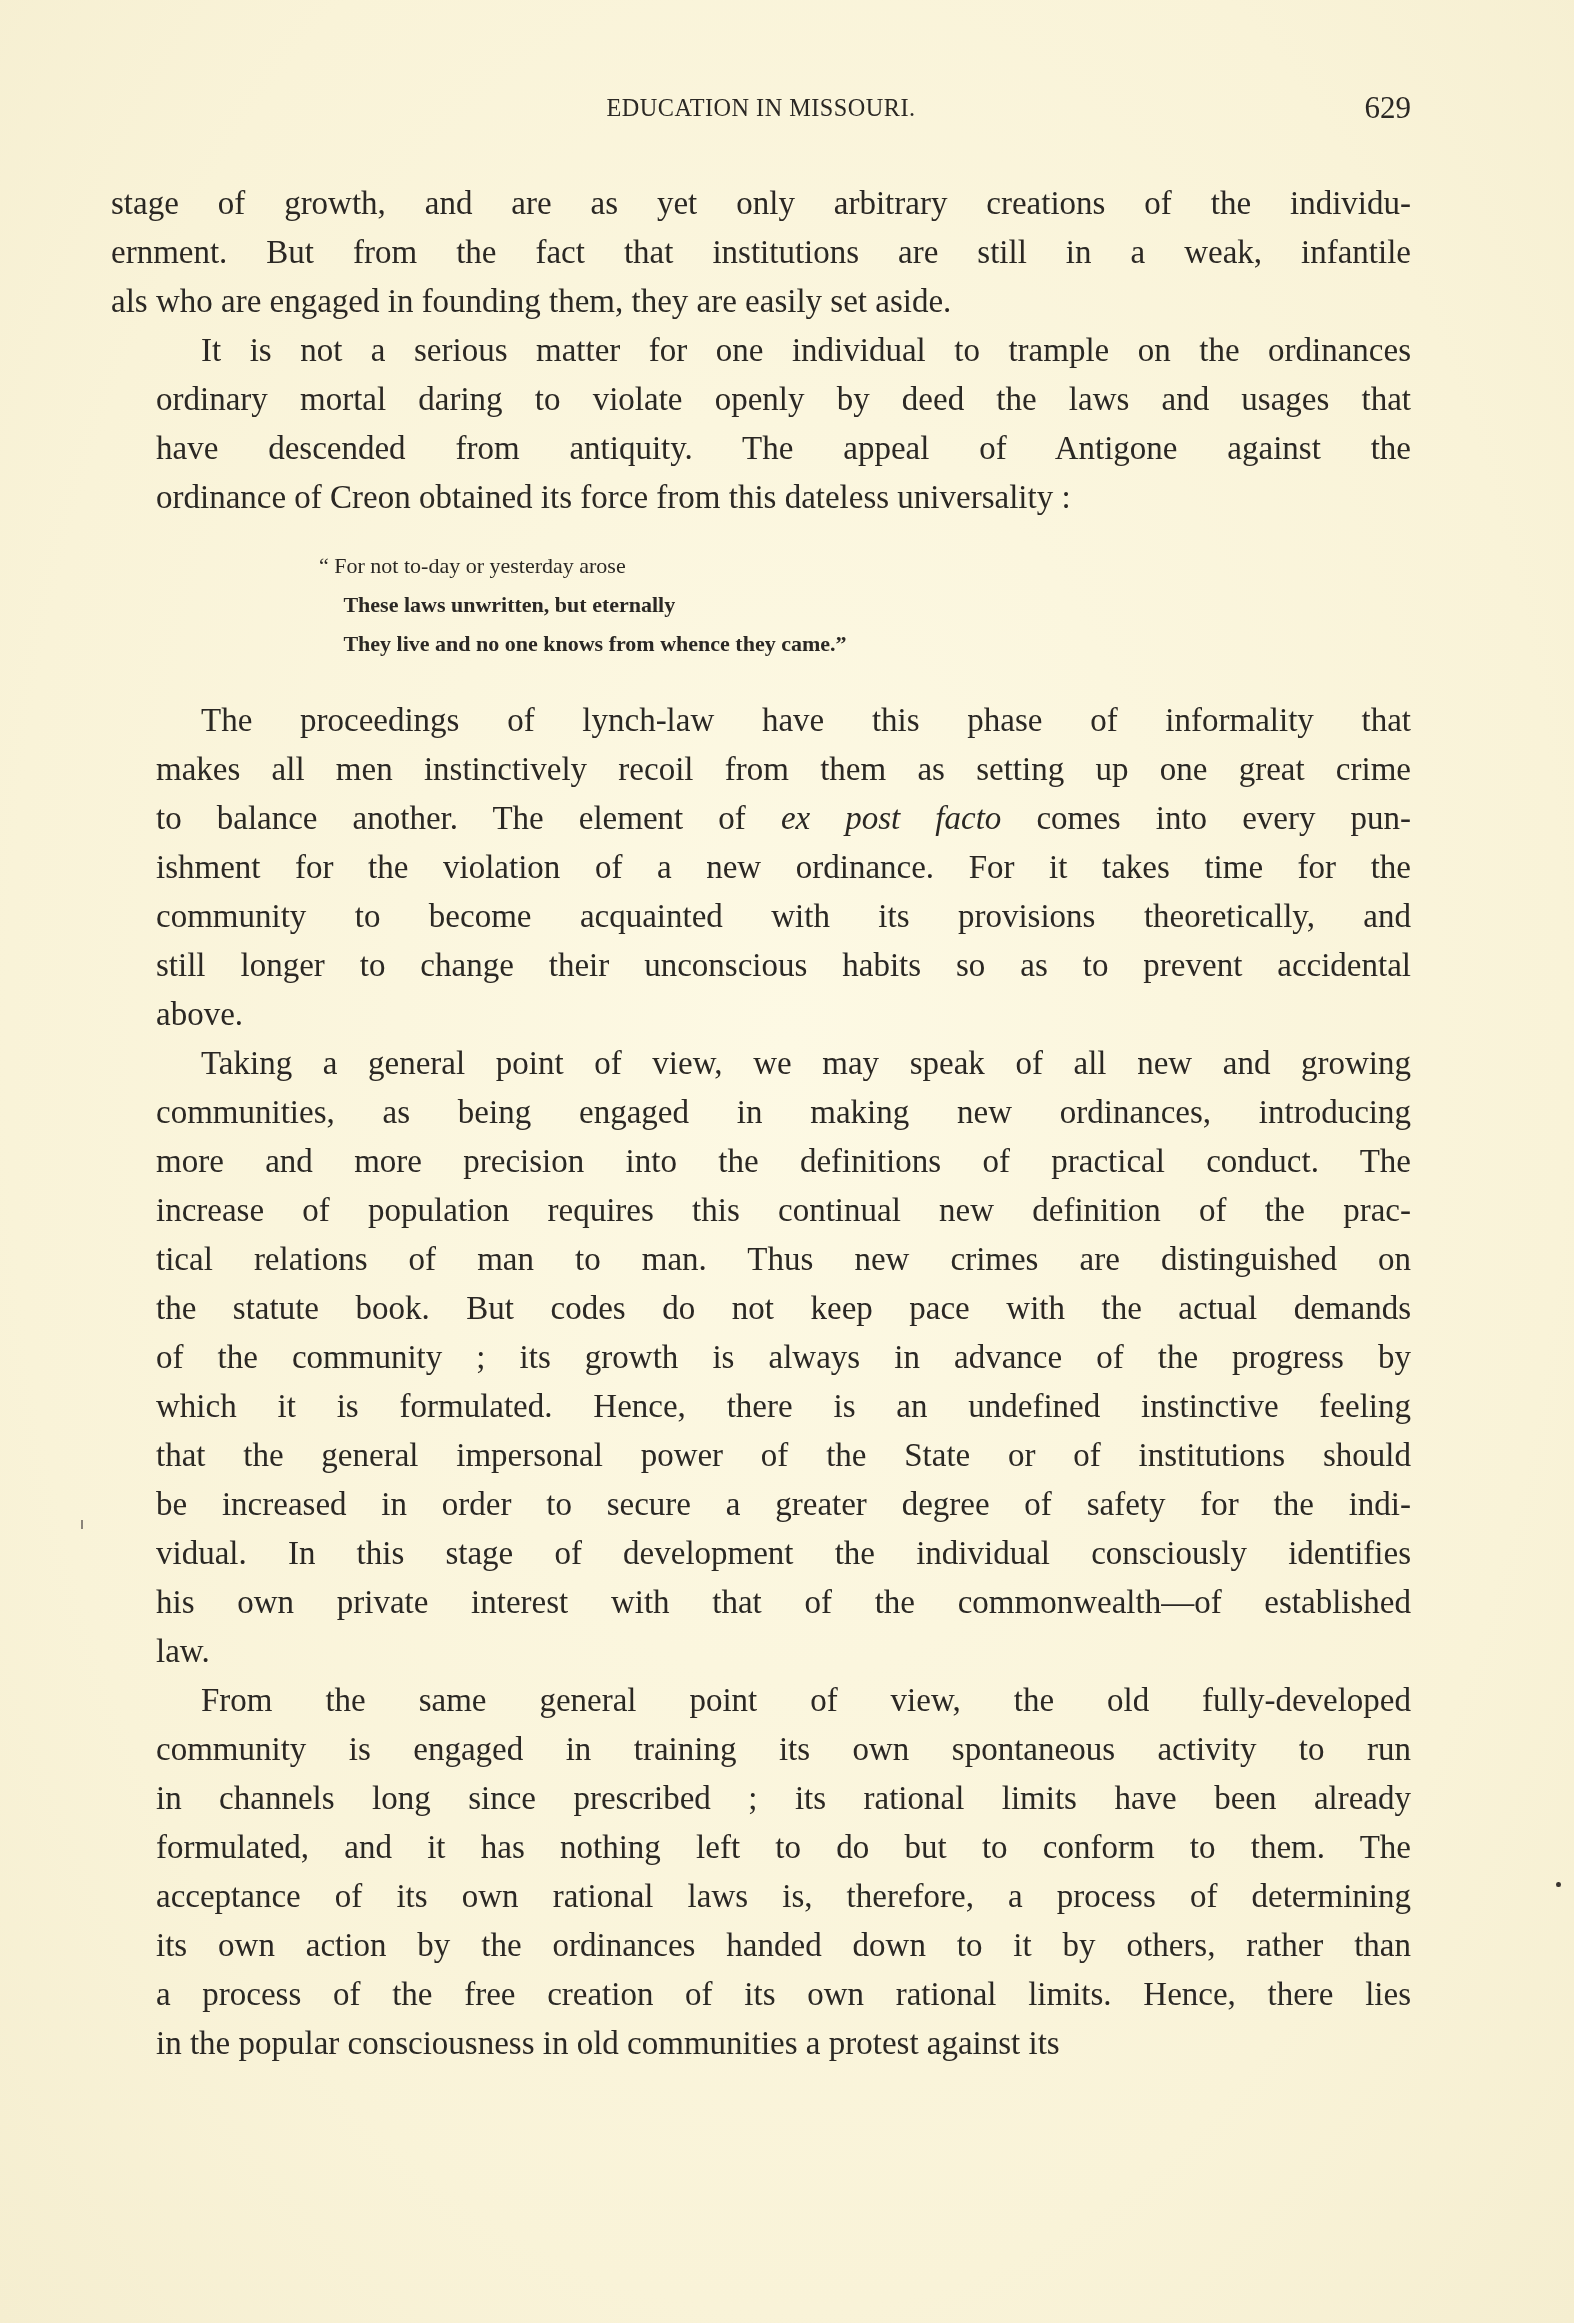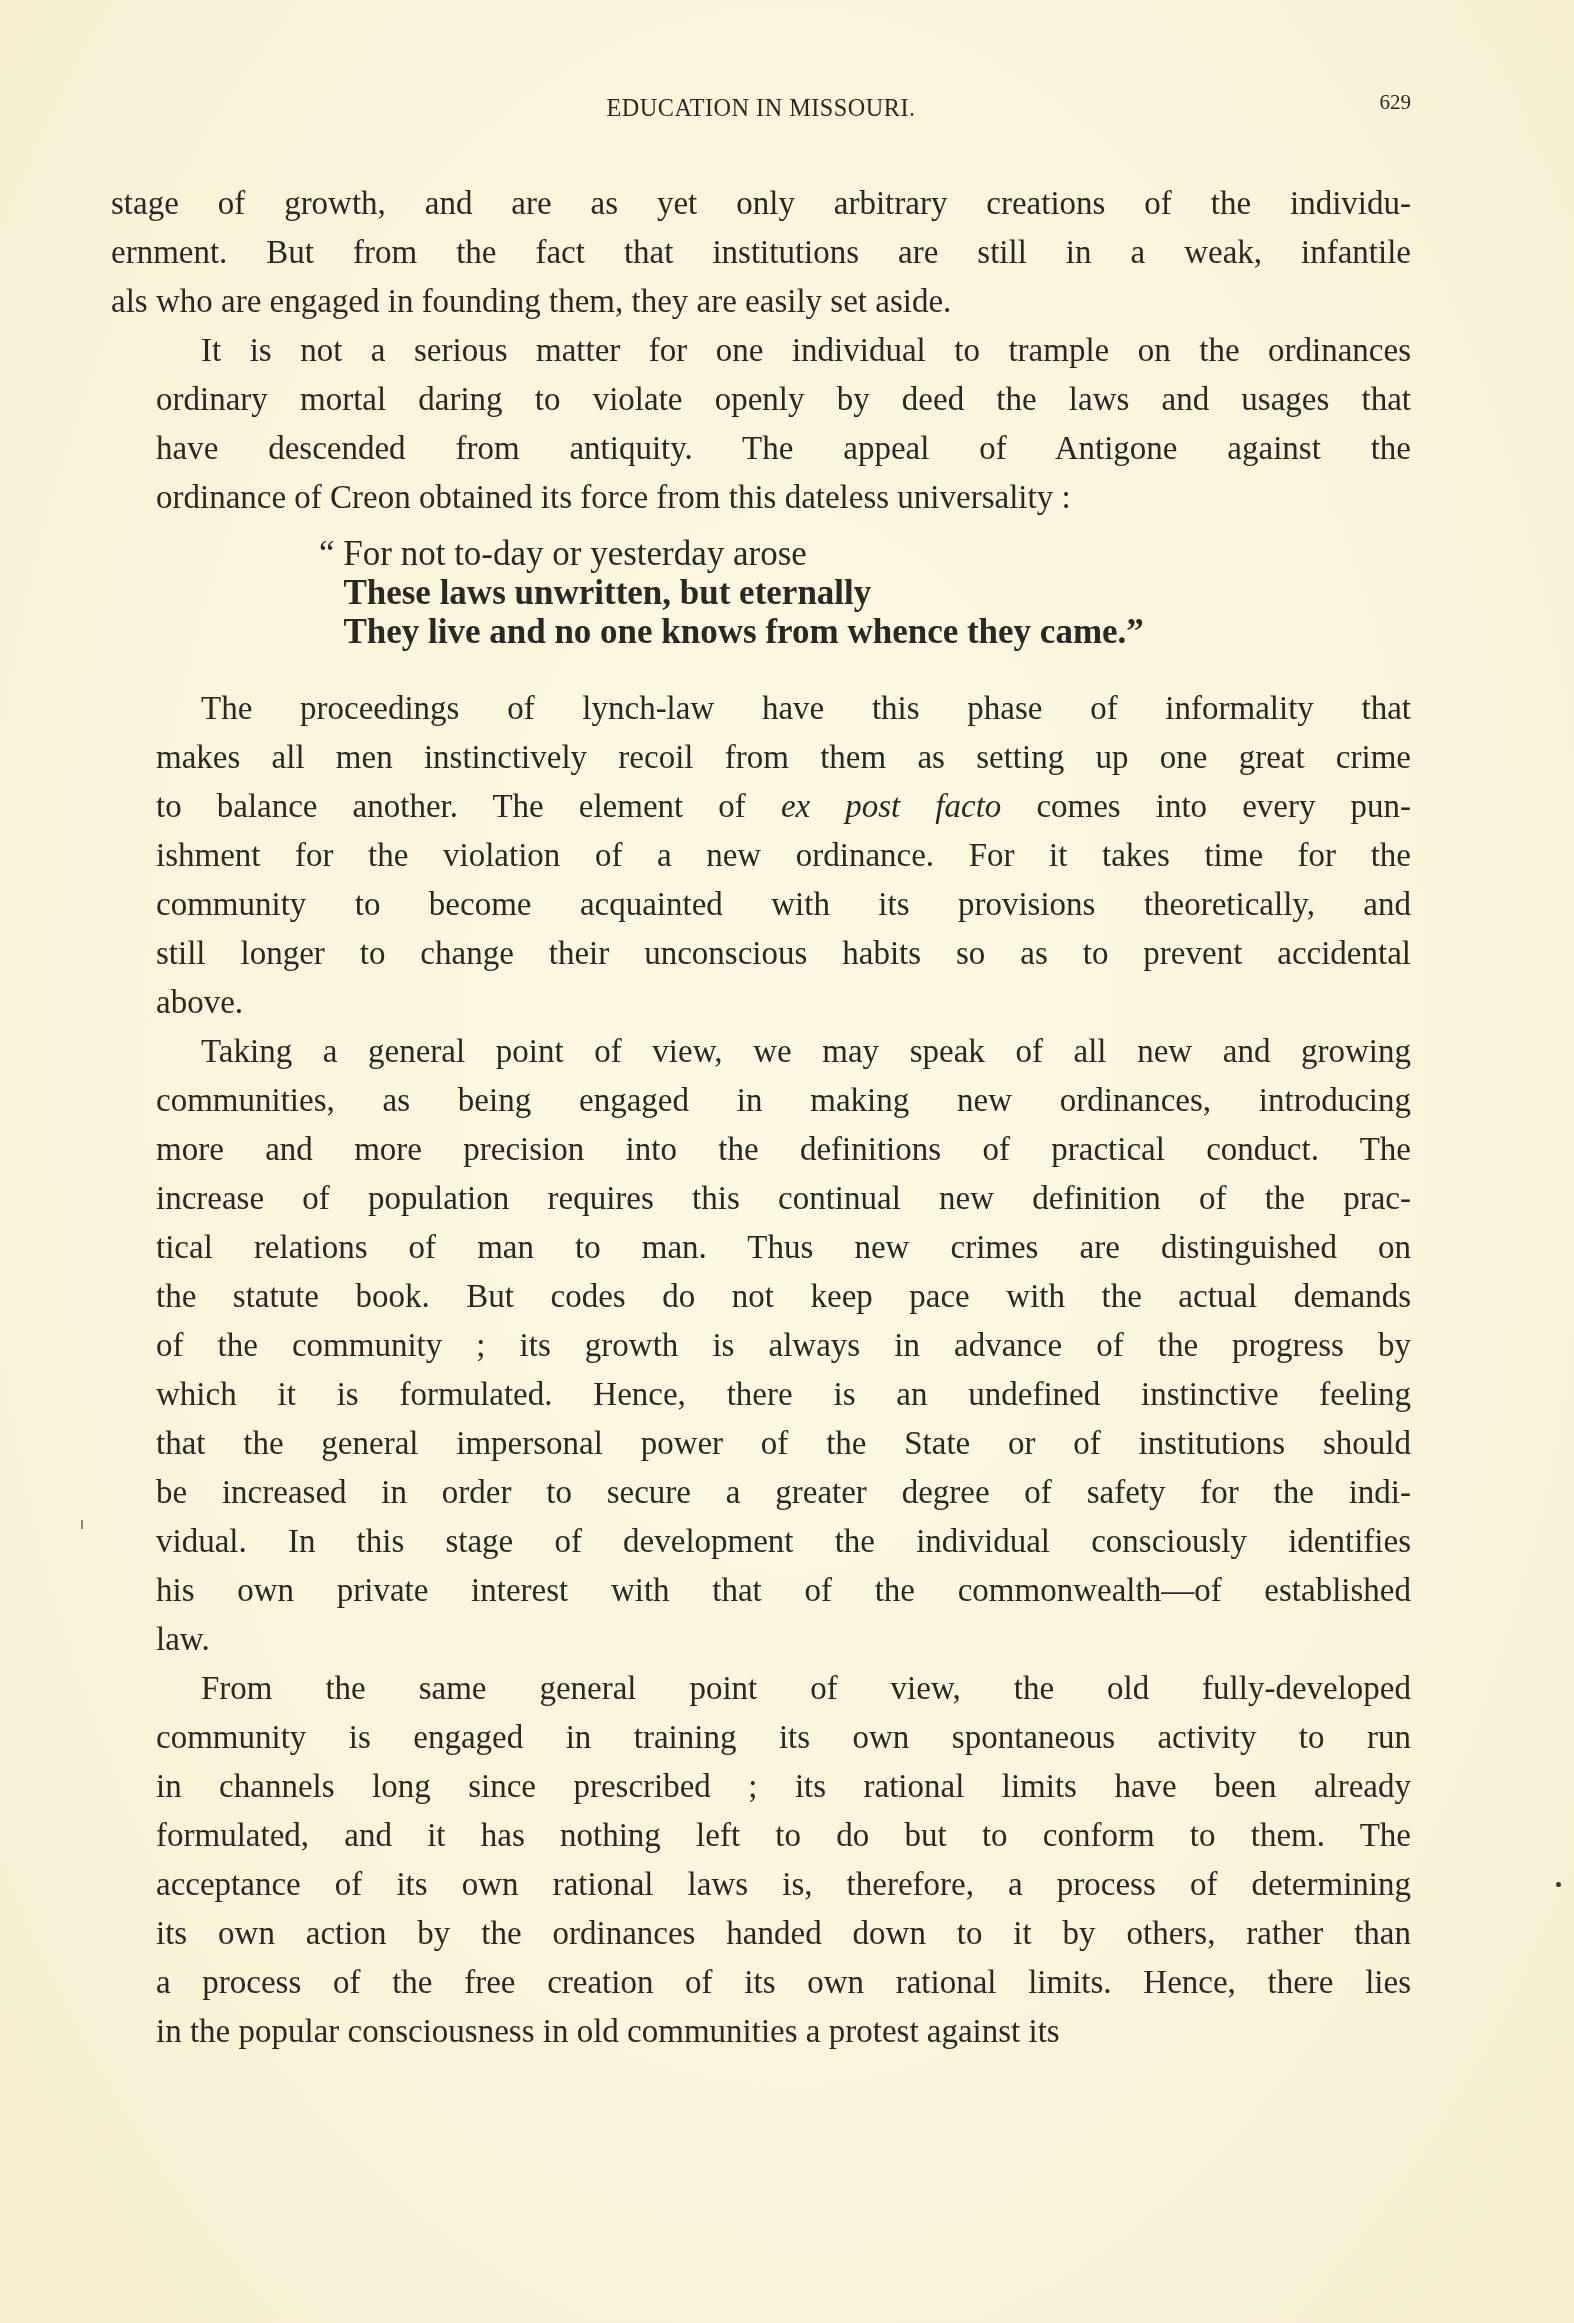--- a/index.html
+++ b/index.html
@@ -13,34 +13,34 @@
   }
   .running-head {
     position: absolute; left: 111px; width: 1300px; top: 94px; height: 36px;
   }
   .head-title {
     position: absolute; left: 0; right: 0; text-align: center;
     font-size: 25px; letter-spacing: 0.5px; top: 0;
     transform: scaleX(0.97);
   }
   .page-number {
-    position: absolute; right: 0; top: -3.6px; font-size: 21px;
+    position: absolute; right: 0; top: -3.6px; font-size: 31px;
   }
   .text-block {
     position: absolute; left: 111px; width: 1300px; top: 179px;
     font-size: 33px; line-height: 49px;
     text-align: justify; hyphens: manual;
   }
   .text-block p { margin: 0; }
   .text-block p.indent { text-indent: 45px; }
   .text-block .line { display: block; text-align: justify; text-align-last: justify; white-space: nowrap; height: 49px; }
   .text-block .line.last { text-align-last: left; }
   .quote {
-    margin: 12px 0 33px 208px;
-    font-size: 35px; line-height: 39px;
+    margin: 24px 0 33px 208px;
+    font-size: 22px; line-height: 39px;
   }
   .quote .qline { display: block; white-space: nowrap; }
   .quote .qline.cont { padding-left: 24.4px; font-weight: bold; }
   em { font-style: italic; }
   .stray-dot {
     position: absolute; left: 1556px; top: 1882px; width: 4.5px; height: 5.4px;
     background: #3a3530; border-radius: 50%;
   }
   .margin-mark {
     position: absolute; left: 81px; top: 1520px; width: 1.8px; height: 9px; background: #8a847a;

